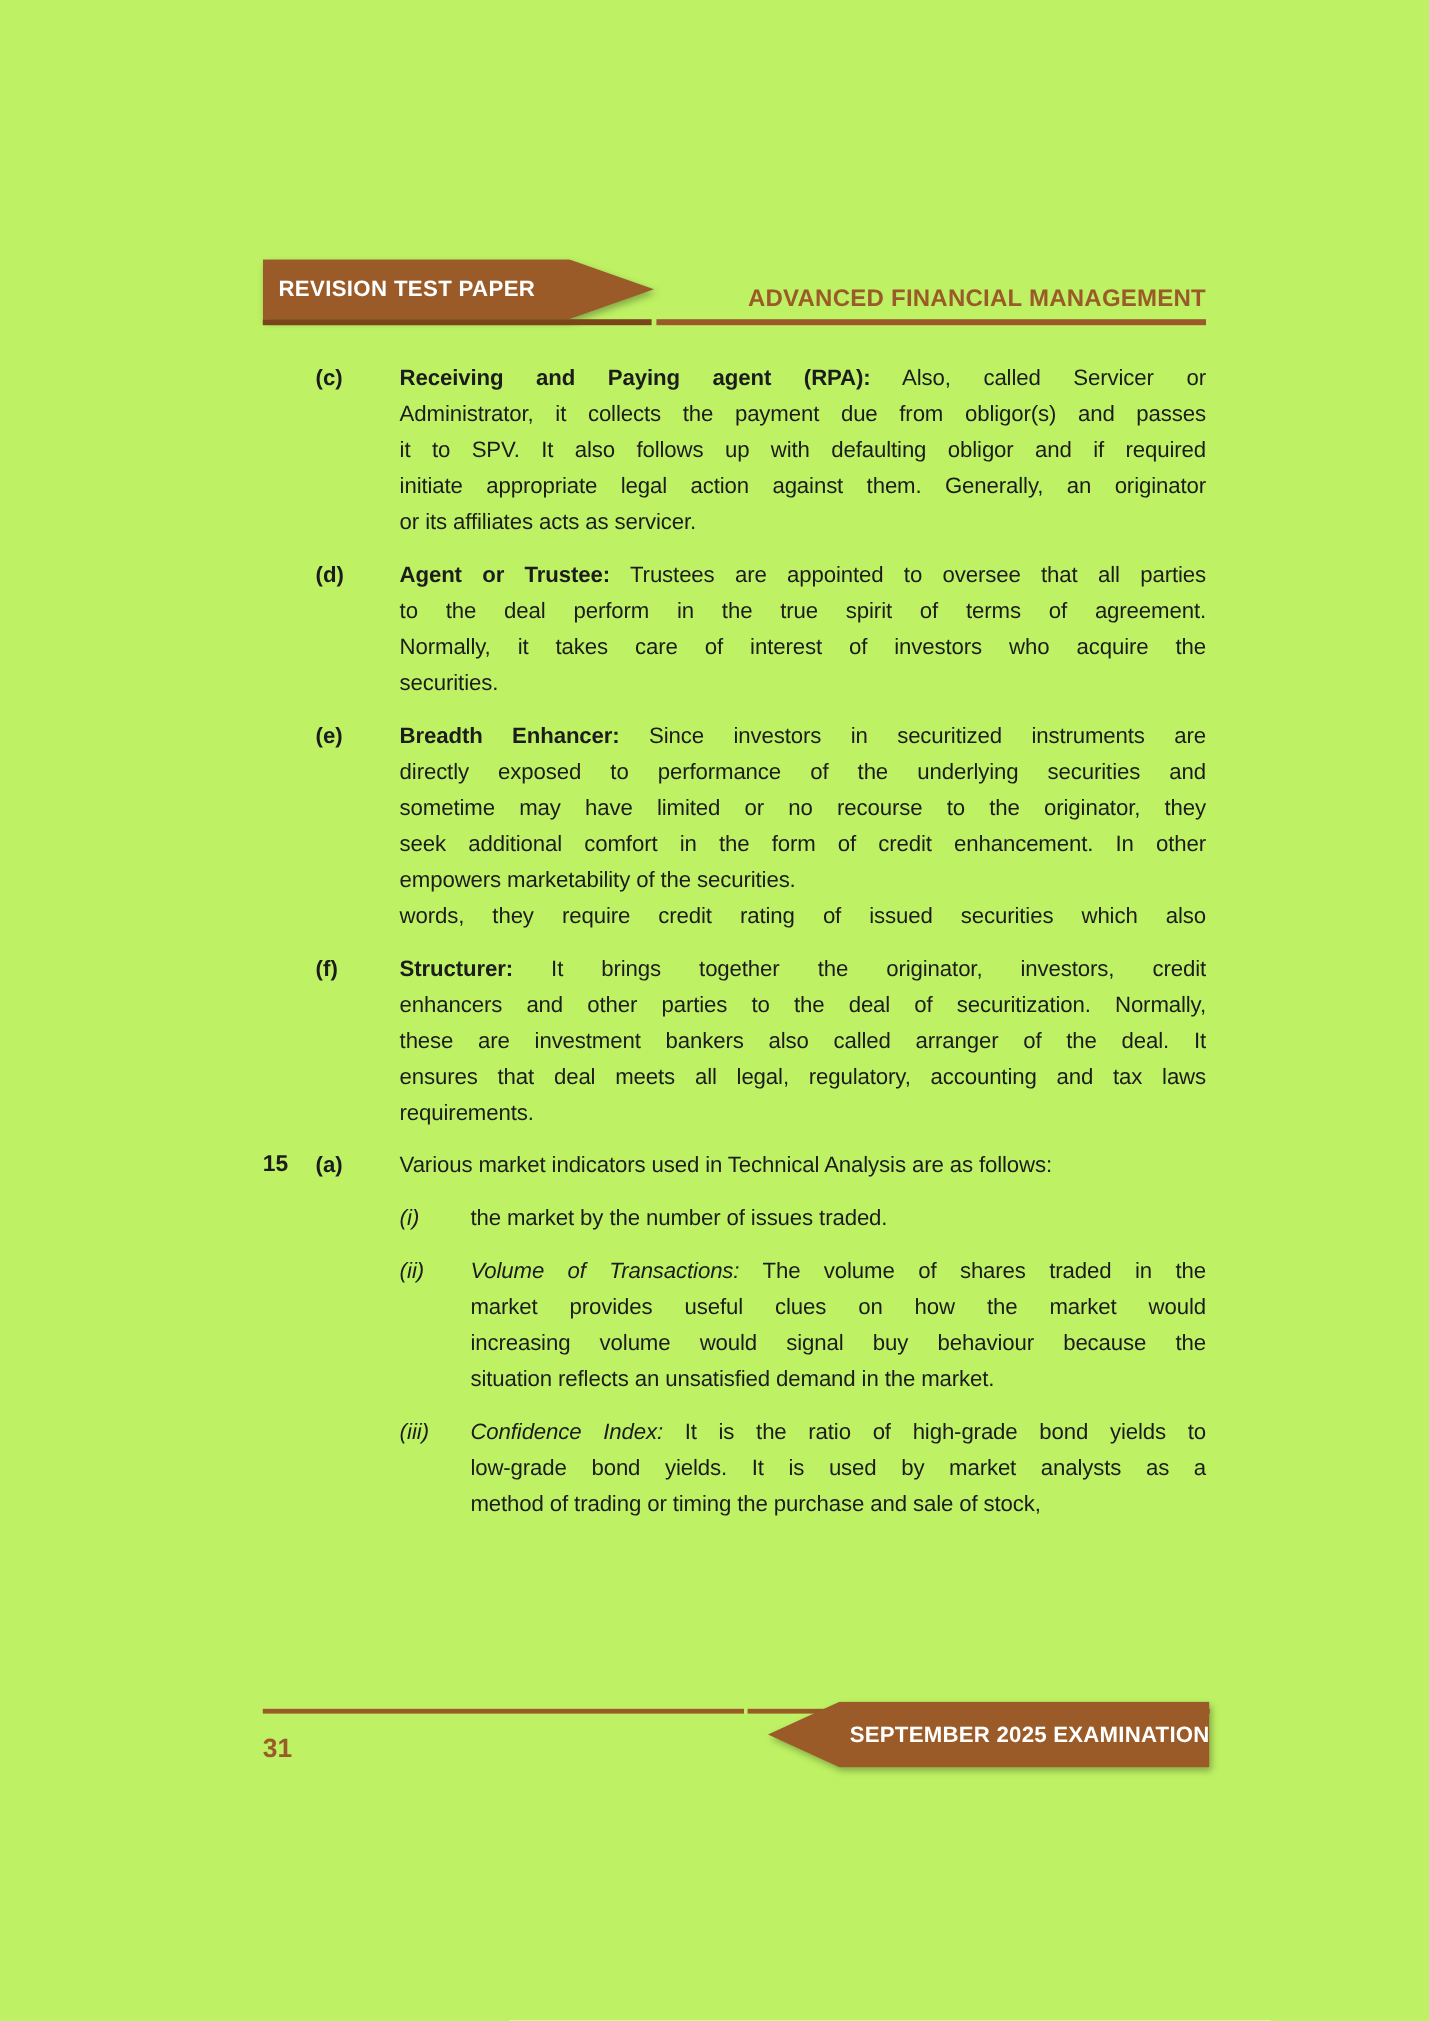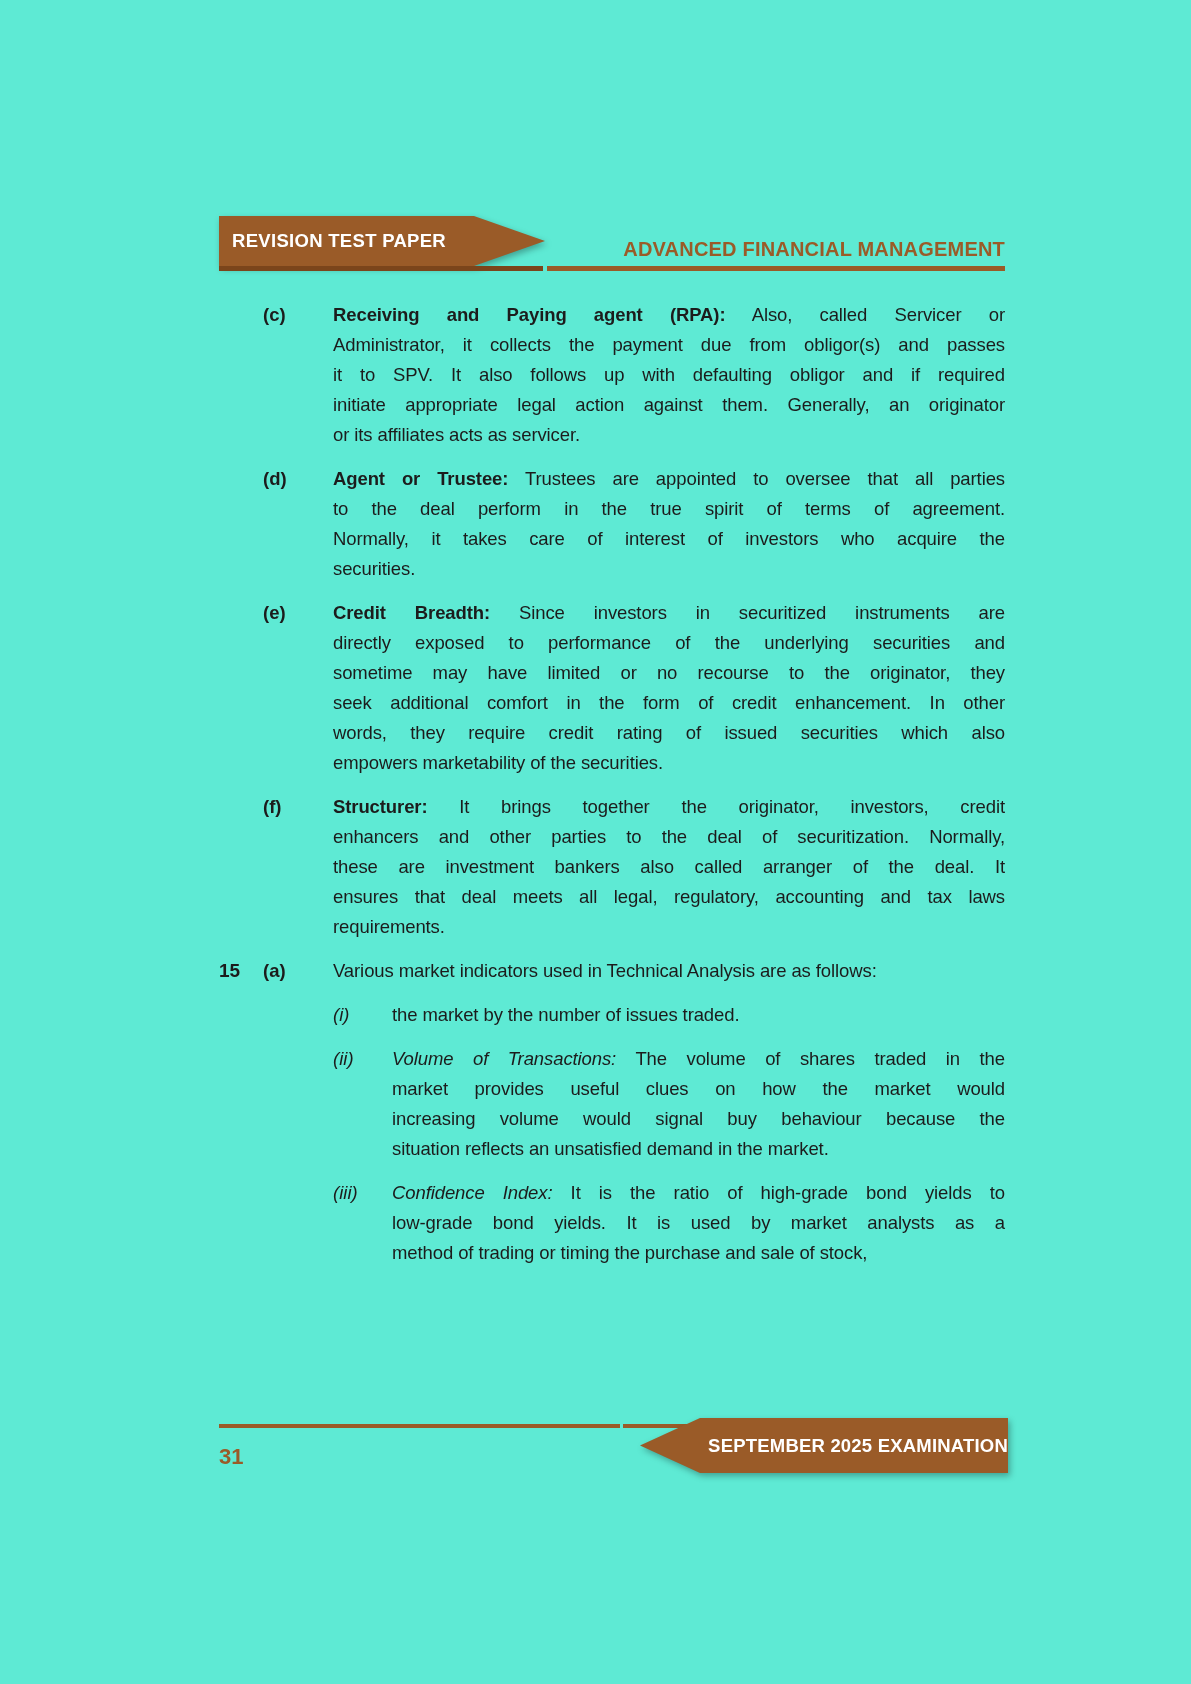--- a/index.html
+++ b/index.html
@@ -1,17 +1,17 @@
 <!DOCTYPE html>
 <html><head>
 <meta charset="utf-8">
 <style>
   html,body { margin:0; padding:0; background:#ffffff; }
   .page {
-    position:relative; width:1191px; height:1684px; background:#5eead4;
+    position:relative; width:1191px; height:1684px; background:#bef264;
     font-family:"Liberation Sans", sans-serif; overflow:hidden;
   }
 
   
   .banner-shadow { position:absolute; filter:drop-shadow(2px 3px 3px rgba(0,0,0,0.30)); }
   .header-banner {
     width:326px; height:50px; background:#9A5B28; color:#ffffff;
     clip-path:polygon(0 0, 255px 0, 100% 50%, 255px 100%, 0 100%);
     font-weight:bold; font-size:18.5px; line-height:50px;
     padding-left:13px; box-sizing:border-box; letter-spacing:0.3px;
@@ -92,26 +92,26 @@
           <div class="line"><b>Agent or Trustee:</b> Trustees are appointed to oversee that all parties</div>
           <div class="line">to the deal perform in the true spirit of terms of agreement.</div>
           <div class="line">Normally, it takes care of interest of investors who acquire the</div>
           <div class="line last">securities.</div>
         </div>
       </div>
       <div class="block">
         <div class="cell num-cell"></div>
         <div class="cell letter-cell">(e)</div>
         <div class="cell text-cell">
-          <div class="line"><b>Credit Breadth:</b> Since investors in securitized instruments are</div>
+          <div class="line"><b>Breadth Enhancer:</b> Since investors in securitized instruments are</div>
           <div class="line">directly exposed to performance of the underlying securities and</div>
           <div class="line">sometime may have limited or no recourse to the originator, they</div>
           <div class="line">seek additional comfort in the form of credit enhancement. In other</div>
+          <div class="line last">empowers marketability of the securities.</div>
           <div class="line">words, they require credit rating of issued securities which also</div>
-          <div class="line last">empowers marketability of the securities.</div>
         </div>
       </div>
       <div class="block">
         <div class="cell num-cell"></div>
         <div class="cell letter-cell">(f)</div>
         <div class="cell text-cell">
           <div class="line"><b>Structurer:</b> It brings together the originator, investors, credit</div>
           <div class="line">enhancers and other parties to the deal of securitization. Normally,</div>
           <div class="line">these are investment bankers also called arranger of the deal. It</div>
           <div class="line">ensures that deal meets all legal, regulatory, accounting and tax laws</div>

